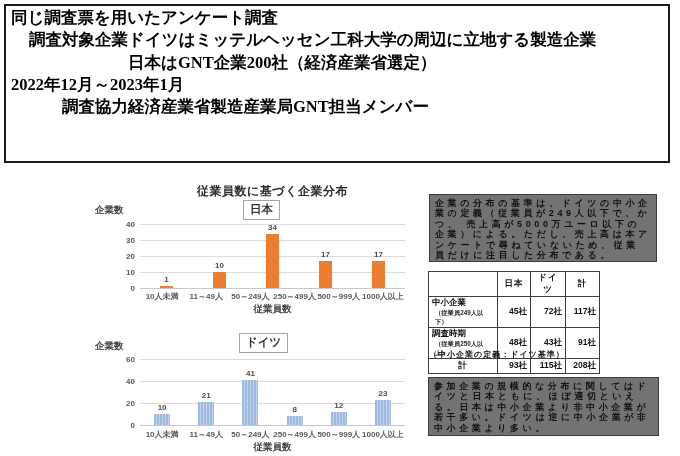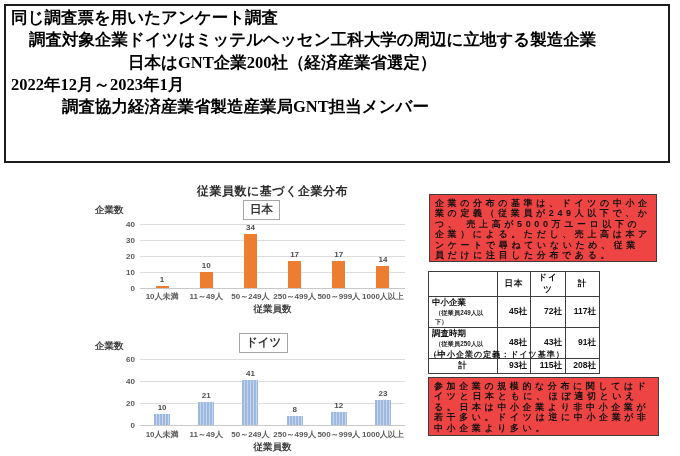--- a/index.html
+++ b/index.html
@@ -55,21 +55,21 @@
   }
   .xrow{position:absolute;left:140px;width:265px;display:flex;}
   #chart0 .xrow{top:91px;}
   #chart1 .xrow{top:96px;}
   .xcat{flex:1;text-align:center;font-size:8px;color:#595959;white-space:nowrap;}
   .xlab{position:absolute;left:140px;width:265px;text-align:center;font-size:9.5px;color:#404040;}
   #chart0 .xlab{top:103px;}
   #chart1 .xlab{top:108px;}
   
   .note-box{
-    position:absolute;border:1px solid #3d3d3d;box-sizing:border-box;background:#ef4444;
+    position:absolute;border:1px solid #3d3d3d;box-sizing:border-box;background:#737373;
     font-size:9px;line-height:10.4px;letter-spacing:3.6px;color:#111;
     padding:3px 5px;text-align:left;
   }
   #note-criteria{left:429px;top:194px;width:228px;height:68px;}
   #note-conclusion{left:428px;top:377px;width:231px;height:59px;}
   #summary-table{
     position:absolute;left:428px;top:271px;border-collapse:collapse;
     font-size:8.5px;color:#111;
   }
   #summary-table td,#summary-table th{
@@ -141,24 +141,20 @@
           <div class="bar" style="height: 54.4px; background: rgb(237, 125, 49);"></div>
         </div>
         <div class="col">
           <div class="dlabel" style="bottom: 29.2px;">17</div>
           <div class="bar" style="height: 27.2px; background: rgb(237, 125, 49);"></div>
         </div>
         <div class="col">
           <div class="dlabel" style="bottom: 29.2px;">17</div>
           <div class="bar" style="height: 27.2px; background: rgb(237, 125, 49);"></div>
         </div>
-        <div class="col">
-          <div class="dlabel" style="bottom: 24.4px;">14</div>
-          <div class="bar" style="height: 22.4px; background: rgb(237, 125, 49);"></div>
-        </div>
       </div>
     </div>
   <div class="xrow">
       <div class="xcat">10人未満</div>
       <div class="xcat">11～49人</div>
       <div class="xcat">50～249人</div>
       <div class="xcat">250～499人</div>
       <div class="xcat">500～999人</div>
       <div class="xcat">1000人以上</div>
     </div>

